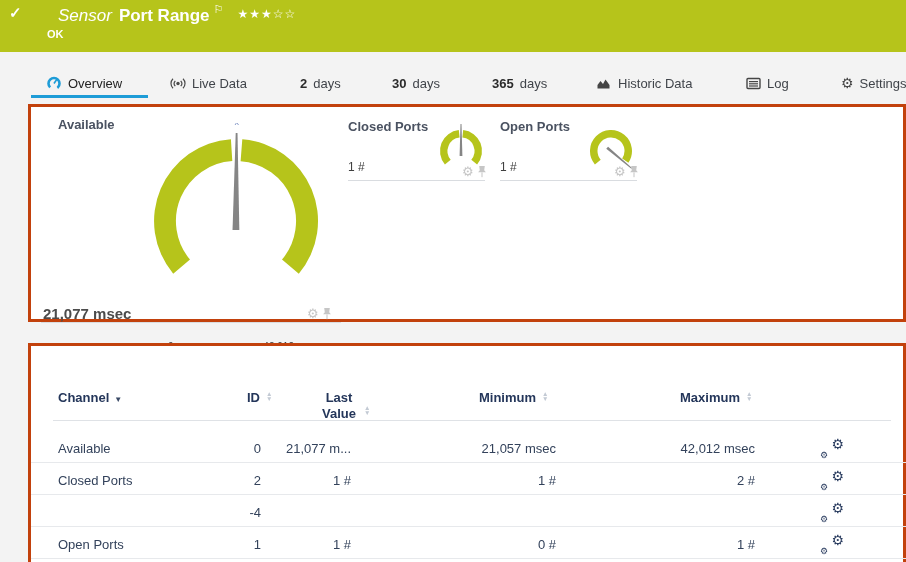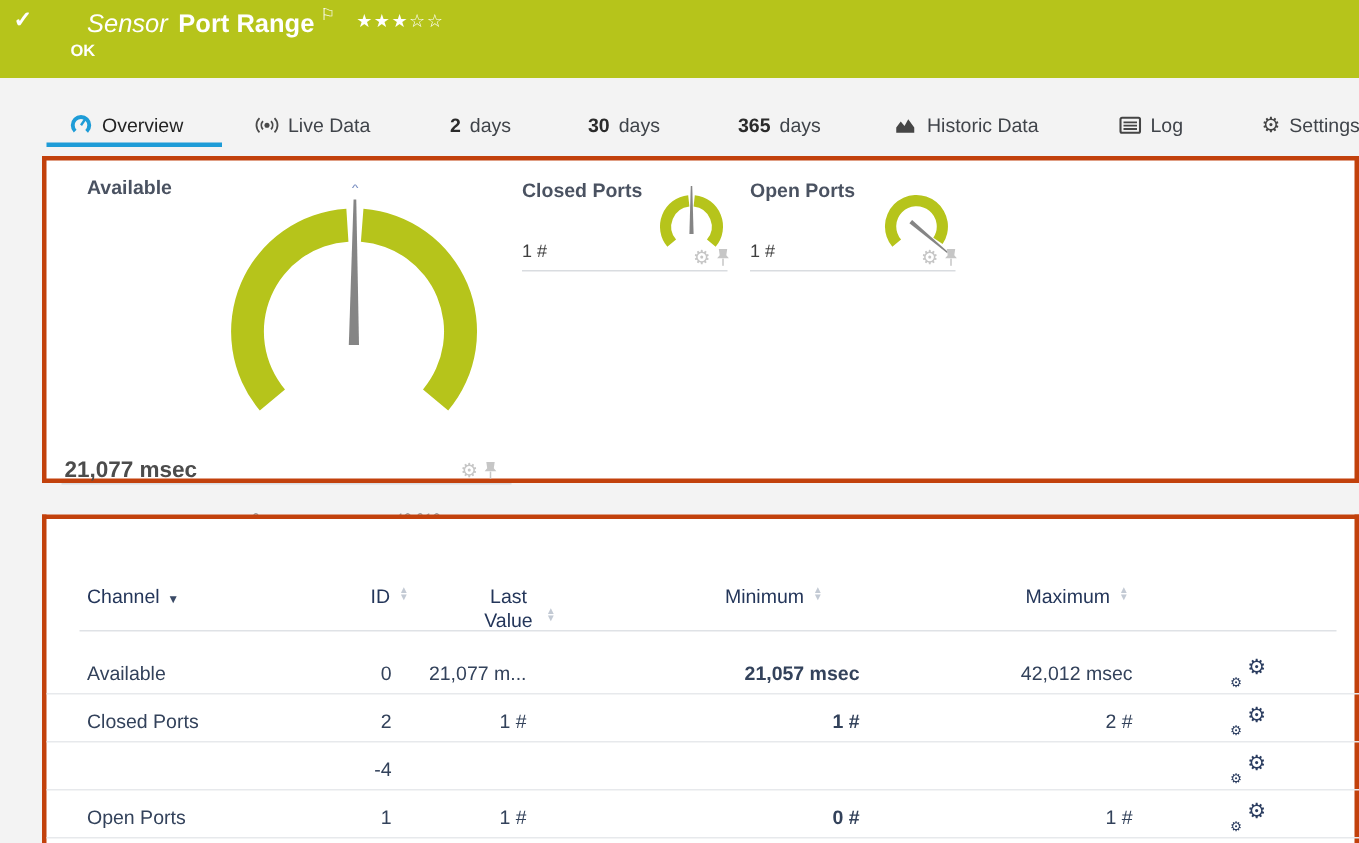--- a/index.html
+++ b/index.html
@@ -33,32 +33,32 @@
   .panel-label{position:absolute;font-size:13px;font-weight:700;color:#4a5261;}
   .gauge-box{position:absolute;}
   .scale-label{position:absolute;font-size:10px;color:#3c3c3c;text-align:center;margin-top:44px;}
   .gauge-value-lg{position:absolute;left:12px;top:198px;font-size:15px;font-weight:600;color:#4c4c4c;}
   .gauge-value-sm{position:absolute;font-size:12px;font-weight:500;color:#3f3f3f;}
   .panel-icons{position:absolute;display:flex;align-items:center;gap:3px;color:#c6c6c6;}
   .panel-icons .gear-glyph{font-size:13px;line-height:13px;}
   .panel-divider{position:absolute;height:1px;background:#d9dce0;}
 
   
-  .th{position:absolute;font-size:13px;font-weight:400;color:#24365a;line-height:16px;}
+  .th{position:absolute;font-size:13px;font-weight:700;color:#24365a;line-height:16px;}
   .sort-caret{font-size:8px;color:#3a4a66;margin-left:5px;}
   .sorticons{position:absolute;display:flex;flex-direction:column;font-size:6.5px;
              line-height:4.5px;color:#c3cad4;}
   .thead-divider{position:absolute;left:22px;top:74px;width:838px;height:1px;background:#dfe2e6;}
   .trow{position:absolute;left:0;width:878px;border-bottom:1px solid #e7e9ec;}
   .cell{position:absolute;bottom:5px;height:16px;line-height:16px;font-size:13px;color:#33425b;}
   .cell.num{text-align:right;}
   .c-channel{left:27px;width:160px;}
   .c-id{left:150px;width:80px;}
   .c-last{left:230px;width:90px;white-space:nowrap;overflow:hidden;}
-  .c-min{left:412px;width:130px;font-weight:bold;}
+  .c-min{left:395px;width:130px;}
   .c-max{left:594px;width:130px;}
   .c-gears{position:absolute;bottom:3px;left:787px;width:26px;height:20px;cursor:pointer;}
   .gears-big{position:absolute;right:0;top:-2px;font-size:14px;color:#2b3d60;line-height:14px;}
   .gears-small{position:absolute;left:2px;bottom:-1px;font-size:9px;color:#2b3d60;line-height:9px;}
 </style>
 </head>
 <body>
 
 <div class="screen">
 

